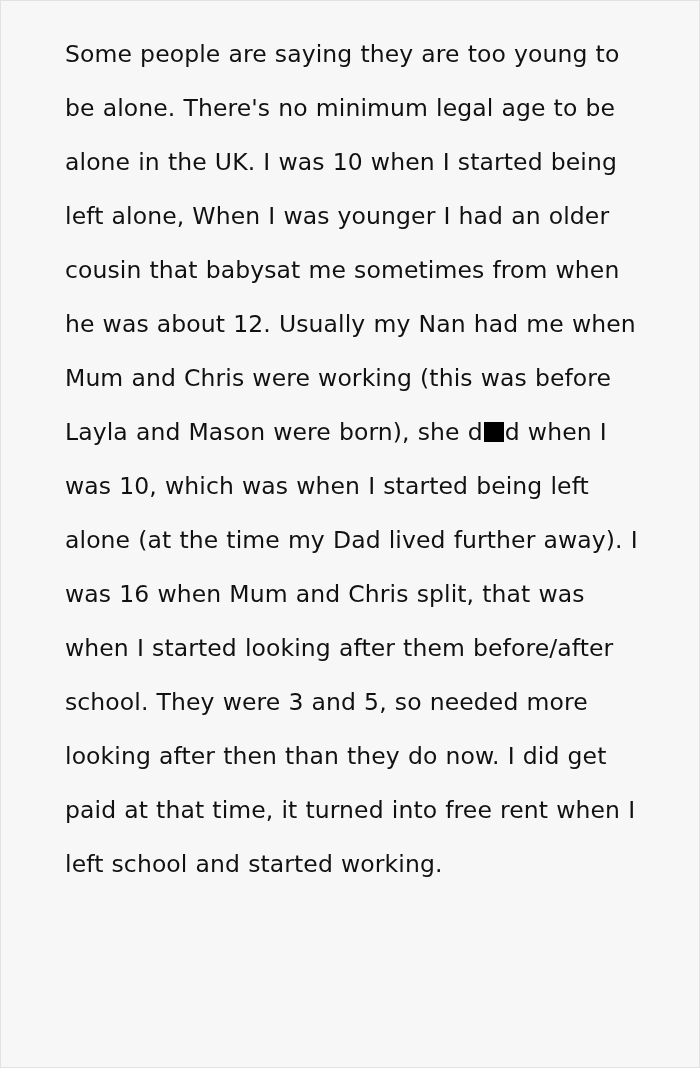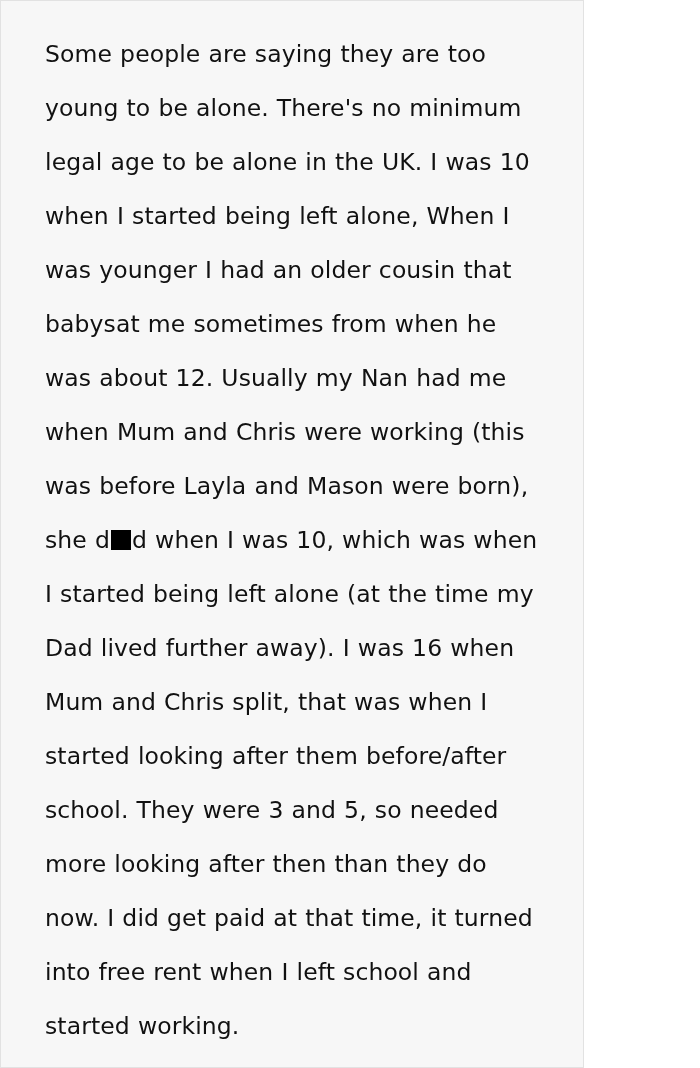--- a/index.html
+++ b/index.html
@@ -7,25 +7,25 @@
     padding: 0;
     background: #ffffff;
   }
   body {
     width: 700px;
     height: 1068px;
     font-family: "DejaVu Sans", sans-serif;
   }
   .page {
     box-sizing: border-box;
-    width: 584px;
+    width: 700px;
     height: 1068px;
     background: #f7f7f7;
     border: 1px solid #e2e2e2;
-    padding: 26px 44px 20px 44px;
+    padding: 26px 44px 20px 64px;
     position: relative;
   }
   .body-text {
     font-size: 23.5px;
     line-height: 54px;
     color: #111111;
     letter-spacing: 0.1px;
     word-spacing: 0.5px;
     white-space: pre-wrap;
   }

